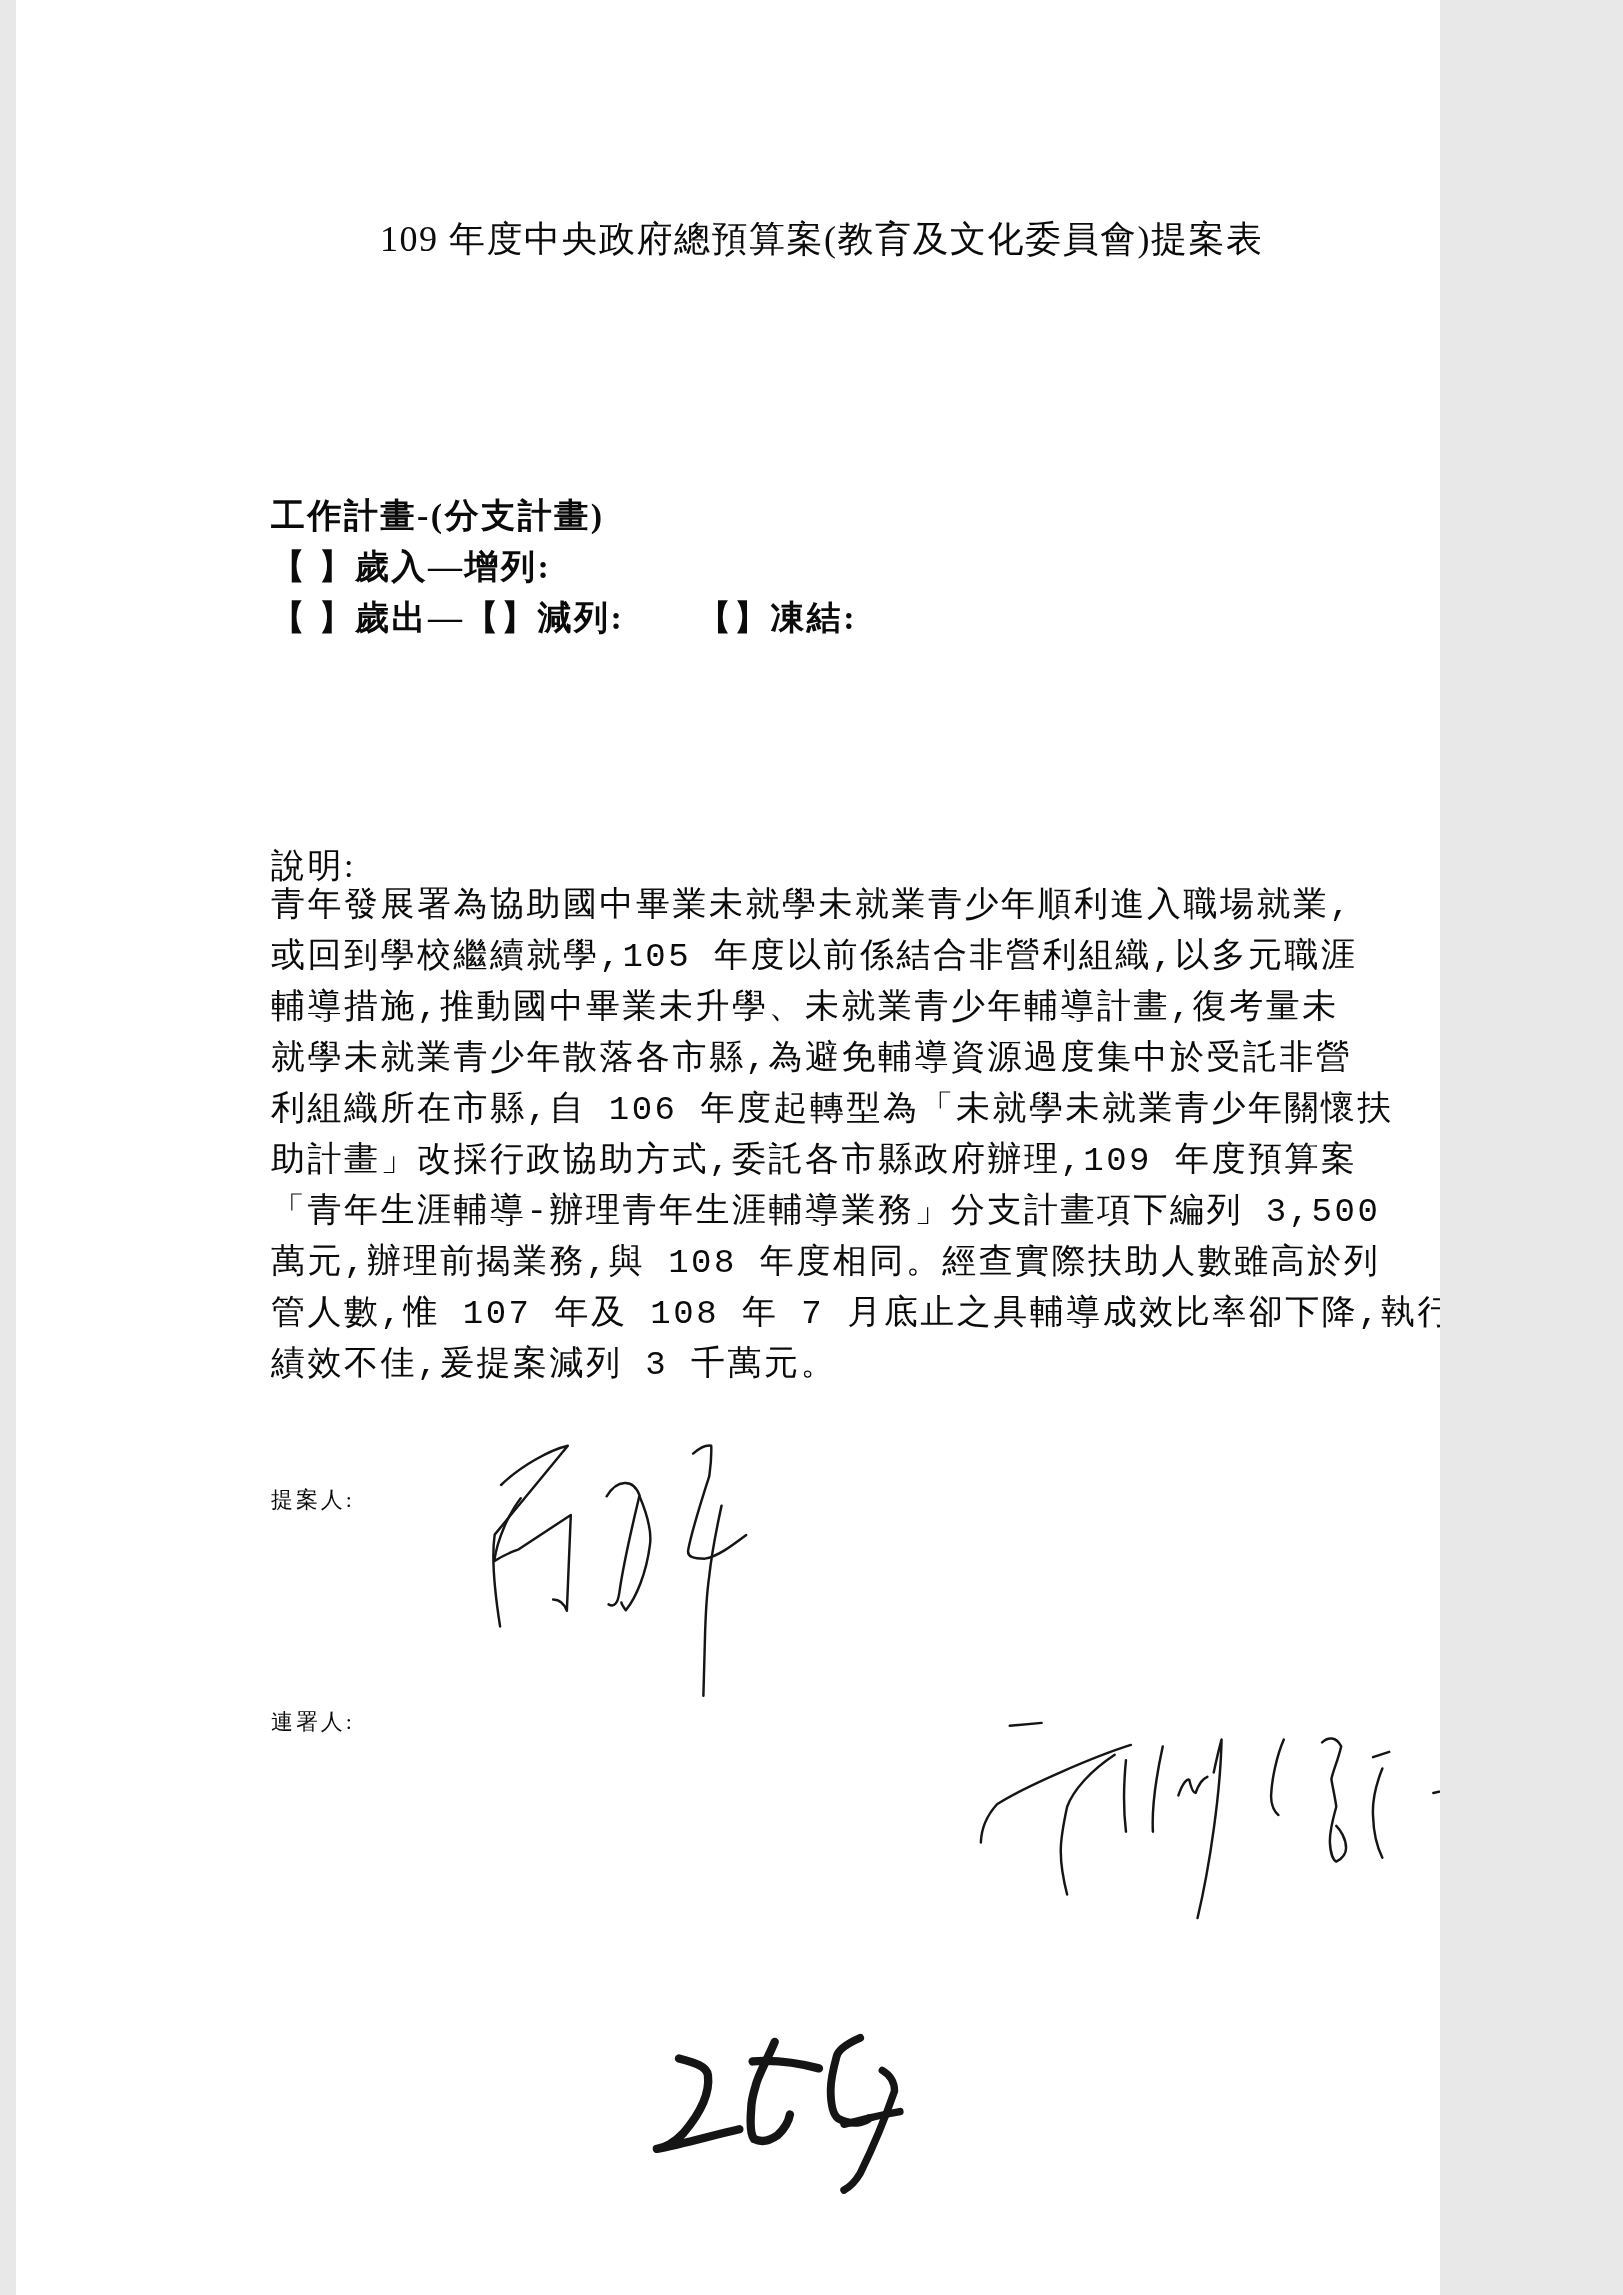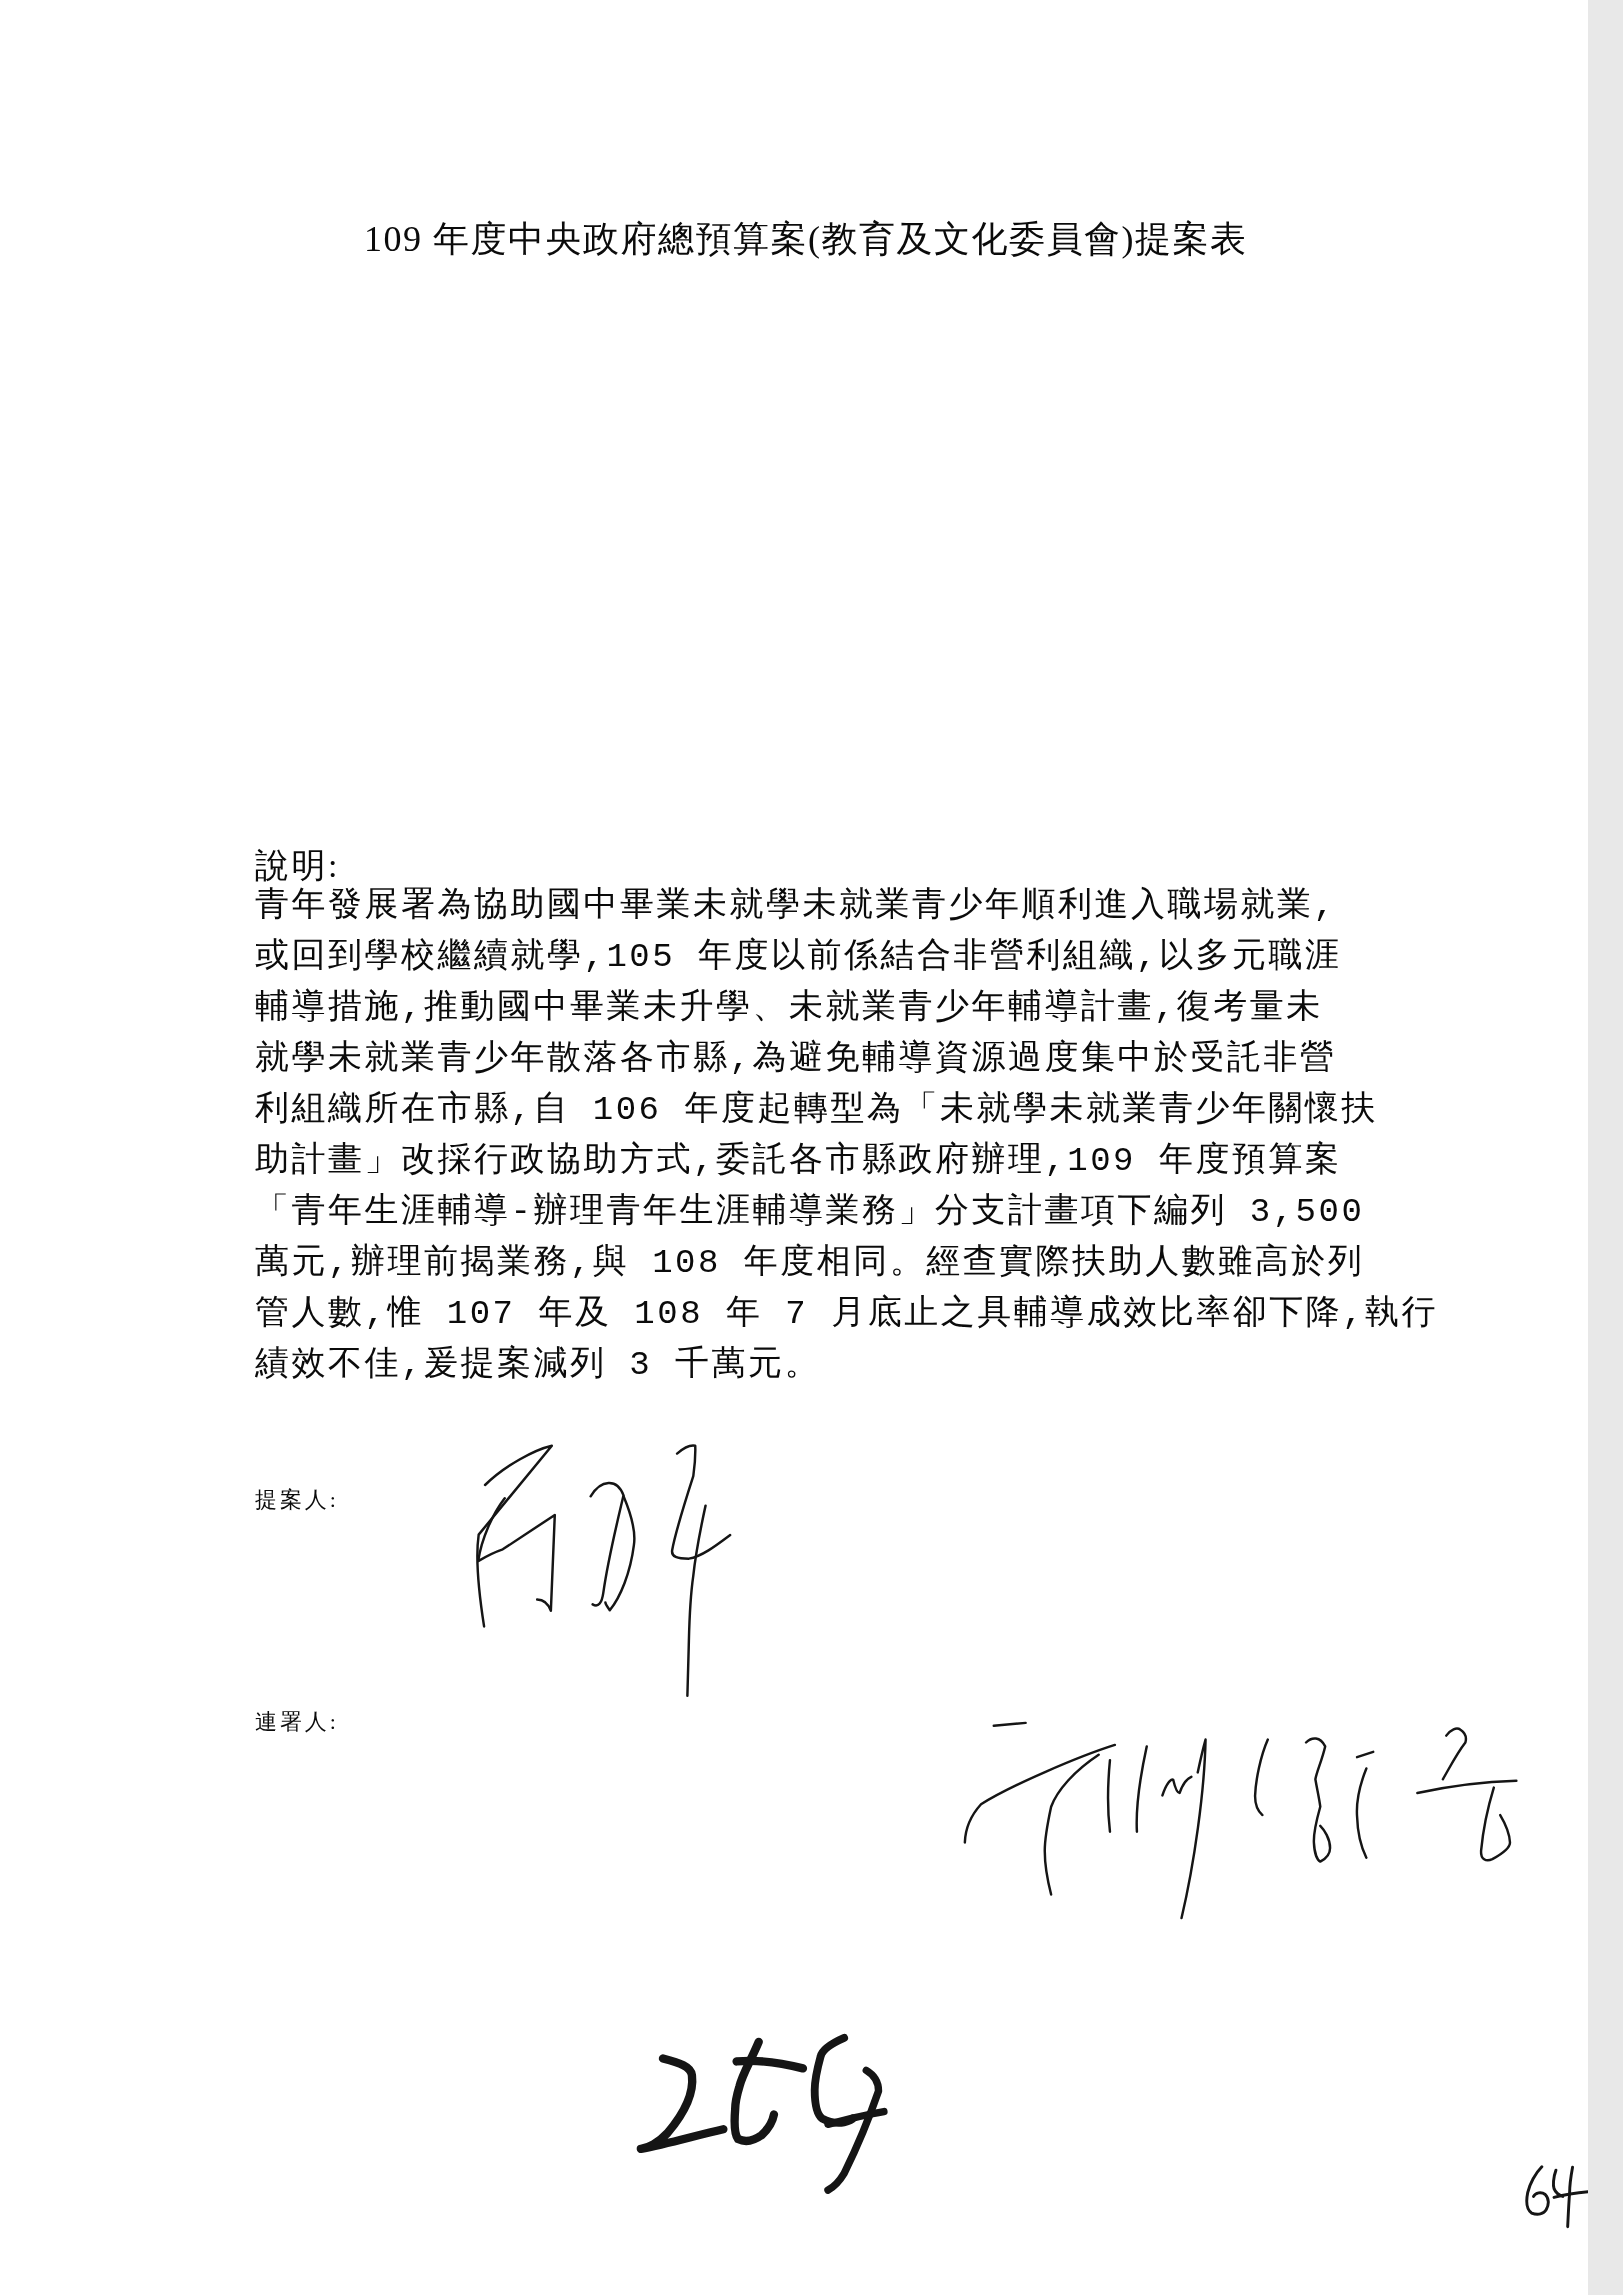--- a/index.html
+++ b/index.html
@@ -1,23 +1,24 @@
 <!DOCTYPE html>
 <html style="font-size:7.8px"><head>
 <meta charset="utf-8">
 <title>提案表</title>
 <style>
   html,body{margin:0;padding:0;background:#e8e8e8;}
   .page{
     position:relative;
-    width:1588px;height:2295px;
+    width:1424px;height:2295px;
     background:#ffffff;
     overflow:hidden;
     font-family:"Liberation Serif","DejaVu Serif",serif;
     color:#0b0b0b;
+    margin-left:16px;
   }
   .abs{position:absolute;}
   .doc-title{
     left:364px;top:215px;
     font-size:36px;line-height:49px;letter-spacing:1.5px;
     white-space:nowrap;
   }
   .unit-block{
     left:255px;top:333px;
     font-size:34px;line-height:55px;letter-spacing:2.5px;
@@ -55,20 +56,23 @@
   .sr{position:absolute;opacity:0;font-size:3.9px;pointer-events:none;}
 </style>
 </head>
 <body>
 
 <div class="page">
 
   <div class="abs doc-title">109 年度中央政府總預算案(教育及文化委員會)提案表</div>
 
 
+  <div class="abs plan-block prewrap">工作計畫-(分支計畫)
+【 】歲入—增列:
+【 】歲出—【】減列:　　【】凍結:</div>
 
 
   <div class="abs explain-label">說明:</div>
 
   <div class="abs explain-block prewrap">青年發展署為協助國中畢業未就學未就業青少年順利進入職場就業,
 或回到學校繼續就學,105 年度以前係結合非營利組織,以多元職涯
 輔導措施,推動國中畢業未升學、未就業青少年輔導計畫,復考量未
 就學未就業青少年散落各市縣,為避免輔導資源過度集中於受託非營
 利組織所在市縣,自 106 年度起轉型為「未就學未就業青少年關懷扶
 助計畫」改採行政協助方式,委託各市縣政府辦理,109 年度預算案

